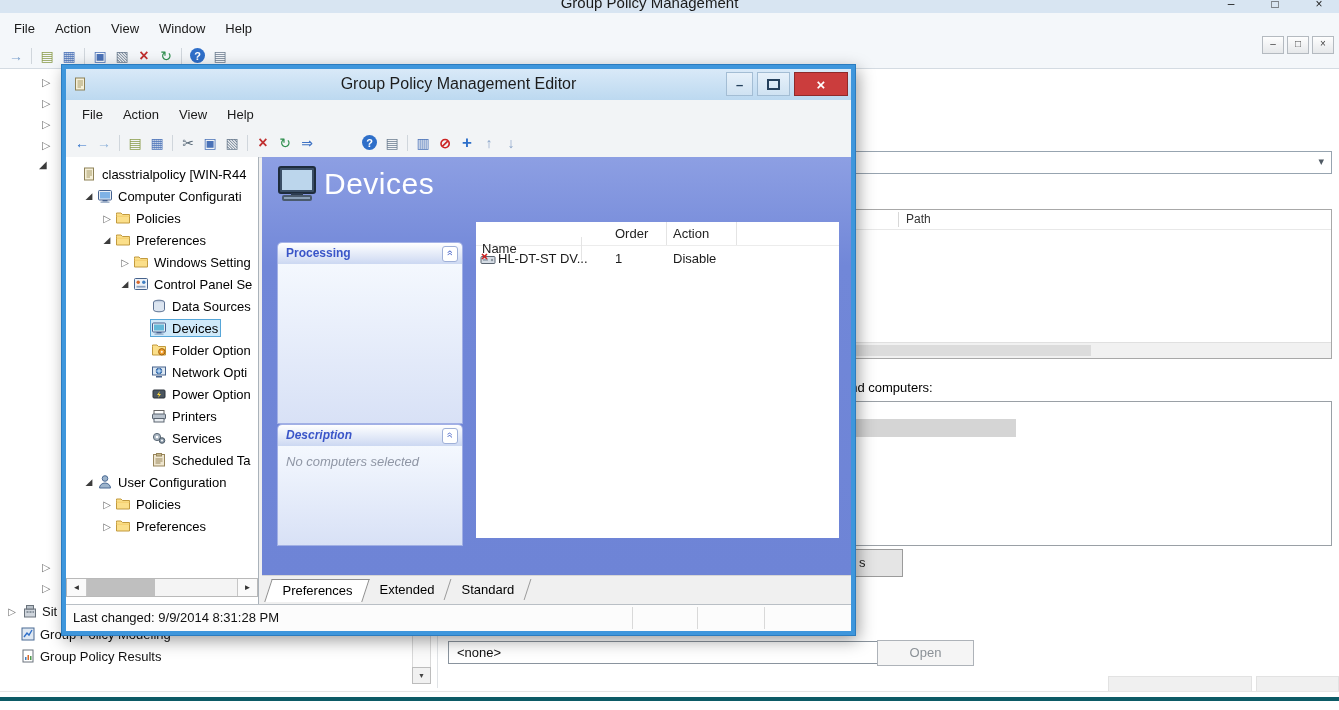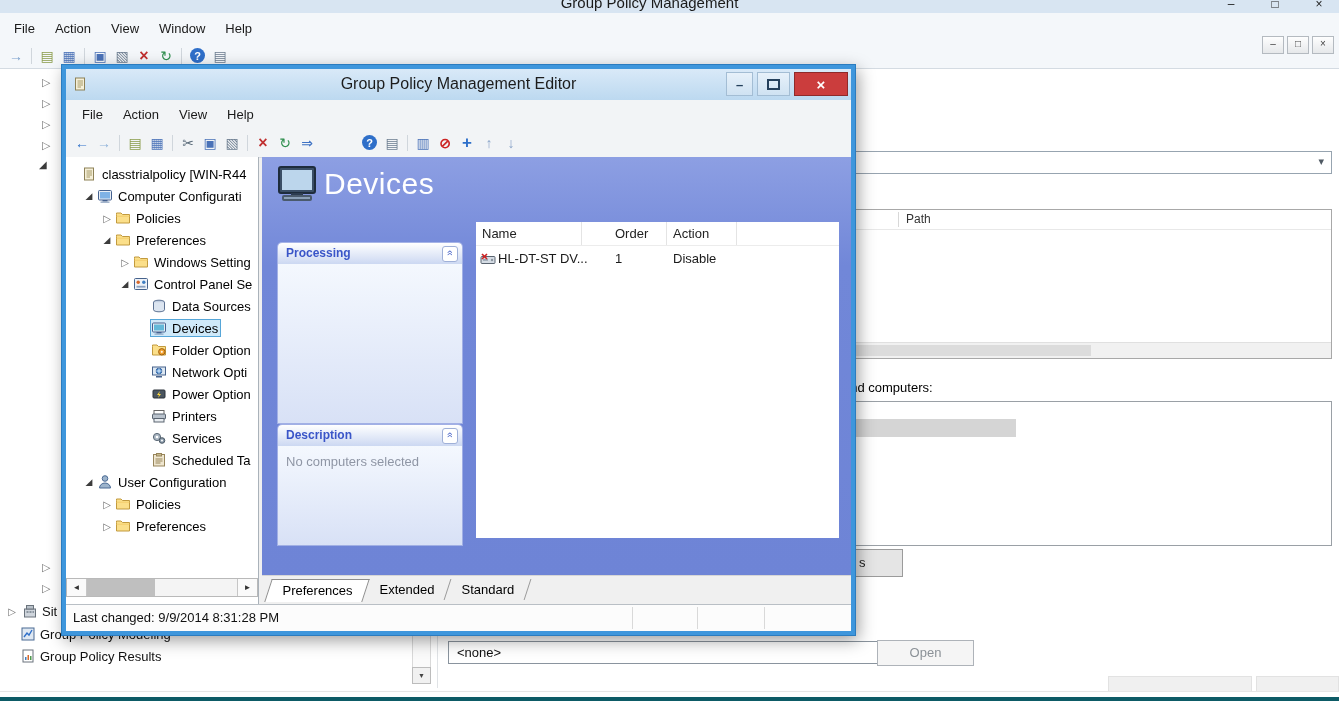--- a/index.html
+++ b/index.html
@@ -89,21 +89,21 @@
   .hs-left{left:0;border-right:1px solid #c6c6c6;}
   .hs-right{right:0;border-left:1px solid #c6c6c6;}
   .hs-thumb{position:absolute;left:20px;top:0;width:68px;height:17px;background:#bfbfbf;}
 
   .blue-pane{position:absolute;left:196px;top:88px;right:0;height:418px;overflow:hidden;
              background:linear-gradient(180deg,#8d9fe3 0%,#7187d8 26%,#6e84d6 100%);}
   .pane-header-icon{position:absolute;left:14px;top:8px;width:42px;height:36px;}
   .pane-title{position:absolute;left:62px;top:10px;font-size:30px;color:#fff;letter-spacing:.5px;}
   .panel{position:absolute;left:16px;width:184px;border-radius:4px 4px 0 0;box-shadow:0 0 0 1px rgba(255,255,255,.35);}
   #panel-processing{top:86px;height:180px;}
-  #panel-description{top:268px;height:120px;}
+  #panel-description{top:268px;height:120px;font-style:italic;}
   .panel-head{position:relative;height:21px;border-radius:4px 4px 0 0;background:linear-gradient(#ffffff,#ccd8f2);}
   .panel-head-label{position:absolute;left:8px;top:3px;font-size:12px;font-weight:bold;color:#3a55c8;}
   .panel-chevron{position:absolute;right:4px;top:3px;width:14px;height:14px;background:#fff;border:1px solid #9fb0d8;border-radius:3px;color:#4a66c8;font-size:10px;line-height:12px;text-align:center;}
   .panel-chevron .g{display:inline-block;transform:rotate(-90deg);}
   .panel-body{position:absolute;left:0;right:0;top:21px;bottom:0;background:linear-gradient(#f4f8fe,#d8e1f6);color:#8f96a5;padding:8px;box-sizing:border-box;}
 
   .gp-table{position:absolute;left:214px;top:65px;width:363px;height:316px;background:#fff;}
   .gpt-head{position:relative;height:23px;border-bottom:1px solid #ececec;}
   .gpt-col{position:absolute;top:0;height:23px;line-height:23px;padding-left:6px;color:#222;border-right:1px solid #e4e4e4;box-sizing:border-box;}
   .gpt-row{position:relative;height:25px;line-height:25px;color:#1a1a1a;}
@@ -566,21 +566,21 @@
       <div class="panel" id="panel-description">
         <div class="panel-head">
           <span class="panel-head-label">Description</span>
           <span class="panel-chevron"><span class="g">»</span></span>
         </div>
         <div class="panel-body">No computers selected</div>
       </div>
 
       <div class="gp-table">
         <div class="gpt-head" id="gpt-head">
-            <div class="gpt-col" style="left: 0px; width: 106px;">Name</div>
+            <div class="gpt-col" style="left: 0px; width: 106px; margin-top: 15px;">Name</div>
             <div class="gpt-col" style="left: 133px; width: 58px;">Order</div>
             <div class="gpt-col" style="left: 191px; width: 70px;">Action</div>
           </div>
         <div id="gpt-rows">
             <div class="gpt-row">
               <span class="row-icon"><svg width="16" height="16" viewBox="0 0 16 16">
                   <rect x="1" y="4.5" width="14" height="7" rx="1" fill="#d5dce4" stroke="#5a6470"></rect>
                   <circle cx="12" cy="8" r="1.2" fill="#8a949e"></circle>
                   <rect x="3" y="7" width="5" height="1.8" fill="#9aa6b2"></rect>
                   <path d="M2 2 L7 7 M7 2 L2 7" stroke="#cc2222" stroke-width="1.6"></path>

